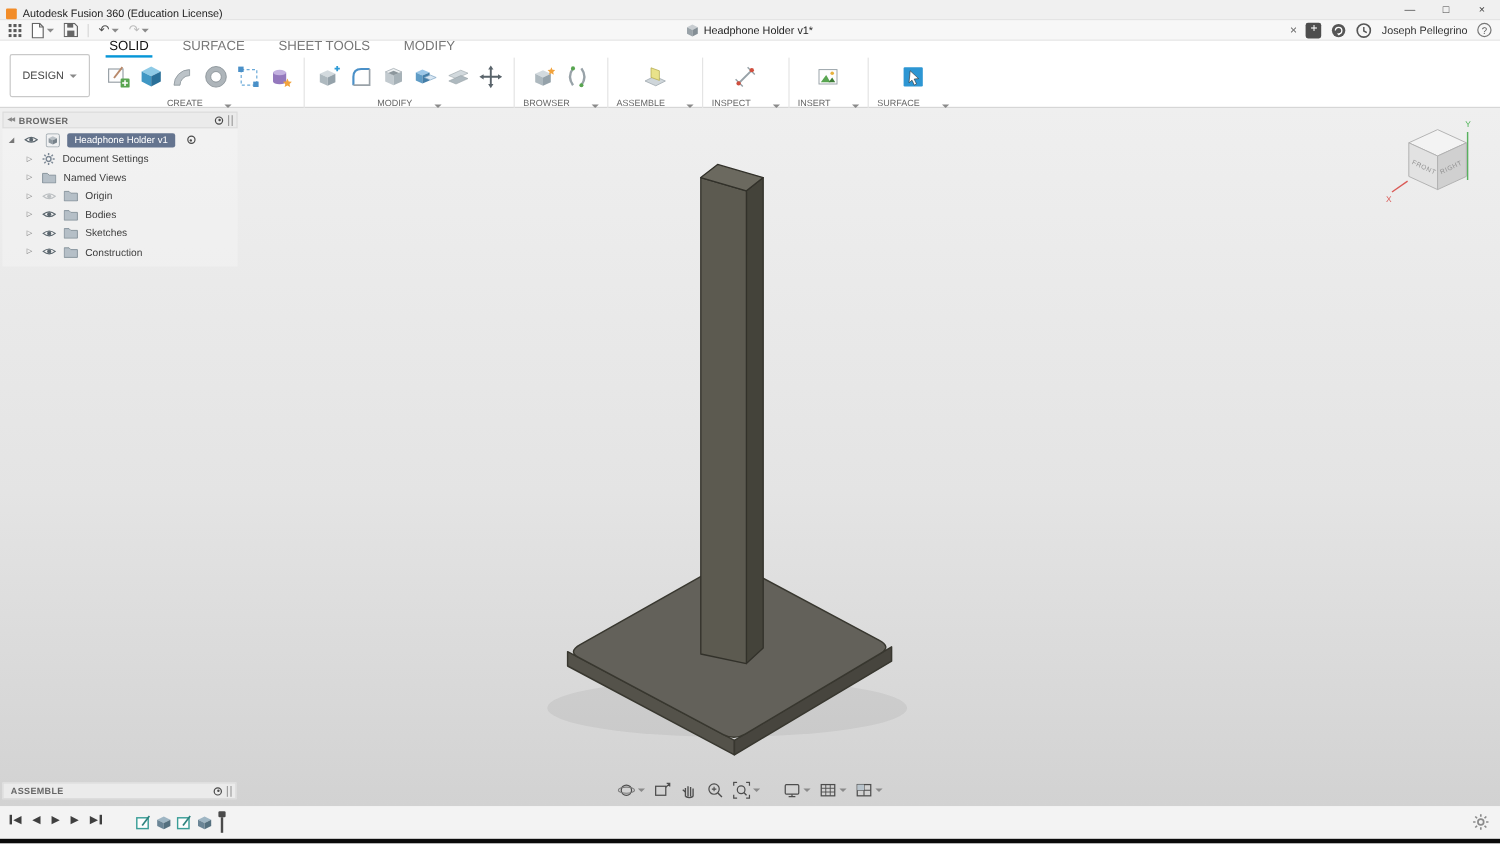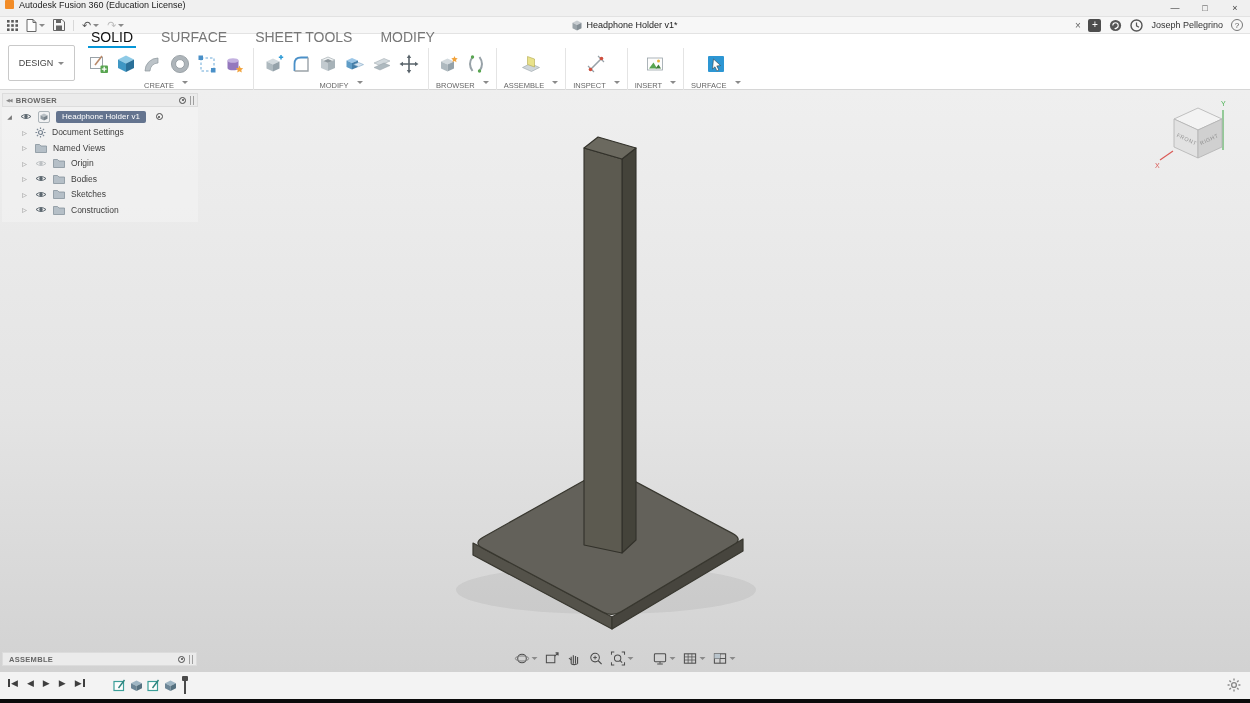--- a/index.html
+++ b/index.html
@@ -1,21 +1,21 @@
 <!DOCTYPE html>
 <html><head>
 <meta charset="utf-8">
 <style>
   *{box-sizing:border-box;margin:0;padding:0}
   html,body{width:1250px;height:703px;overflow:hidden}
   body{font-family:"Liberation Sans","DejaVu Sans",sans-serif;position:relative;background:#fff;color:#333}
   svg{display:block}
 
   
-  .titlebar{position:absolute;left:0;right:0;top:0;height:17px;background:#f0f0f0;border-bottom:1px solid #e2e2e2;display:flex;align-items:flex-start;gap:5px;padding-left:5px}
+  .titlebar{position:absolute;left:0;right:0;top:0;height:17px;background:#f0f0f0;border-bottom:1px solid #e2e2e2;display:flex;align-items:flex-end;gap:5px;padding-left:5px}
   .logo{width:9px;height:9px;background:#f28c28;border-radius:1px;flex:none}
   .wtitle{font-size:9px;color:#222}
   .wincontrols{margin-left:auto;display:flex;height:100%}
   .winbtn{width:30px;font-size:9px;color:#444;display:flex;align-items:center;justify-content:center;cursor:default}
 
   
   .appbar{position:absolute;left:0;right:0;top:17px;height:17px;background:#f7f7f7;border-bottom:1px solid #e3e3e3}
   .appbar-left{position:absolute;left:7px;top:0;height:16px;display:flex;align-items:center;gap:8px}
   .toolico{display:flex;align-items:center;gap:2px}
   .vr{width:1px;height:11px;background:#d8d8d8}
@@ -26,27 +26,27 @@
   .appbar-right{position:absolute;right:7px;top:0;height:16px;display:flex;align-items:center;gap:8px}
   .plus-tile{width:13px;height:13px;background:#4d4d4d;border-radius:2px;color:#fff;font-size:10px;line-height:12px;text-align:center}
   .uname{font-size:9px;color:#333}
   .help-circle{width:12px;height:12px;border:1px solid #777;border-radius:50%;font-size:8px;color:#555;display:flex;align-items:center;justify-content:center}
   .caret{width:0;height:0;border-left:3px solid transparent;border-right:3px solid transparent;border-top:3.5px solid #8a8a8a;flex:none}
 
   
   .ribbon{position:absolute;left:0;right:0;top:34px;height:56px;background:#fff;border-bottom:1px solid #d6d6d6}
   .design-btn{position:absolute;left:8px;top:11px;width:67px;height:36px;border:1px solid #c9c9c9;border-radius:2px;background:#fff;display:flex;align-items:center;justify-content:center;gap:5px;font-size:9px;color:#444}
   .rtabs{position:absolute;left:88px;top:0;height:14px;display:flex;gap:22px;align-items:flex-end}
-  .rtab{font-size:14px;color:#777;padding:0 3px 1px;border-bottom:2px solid transparent}
+  .rtab{font-size:11px;color:#777;padding:0 3px 1px;border-bottom:2px solid transparent}
   .rtab.active{color:#111;border-bottom-color:#0696d7}
   .rgroups{position:absolute;left:82px;top:14px;display:flex;align-items:flex-start}
   .rgroup{display:flex;flex-direction:column;align-items:center;padding:0 4px}
   .ricons{display:flex;align-items:center;gap:2px;height:32px}
   .ibtn{width:25px;height:25px;display:flex;align-items:center;justify-content:center;border-radius:2px}
-  .glabel{margin-top:1px;font-size:7.5px;color:#666;display:flex;align-items:flex-start;gap:8px;white-space:nowrap}
+  .glabel{margin-top:1px;font-size:7.5px;color:#666;display:flex;align-items:flex-end;gap:18px;white-space:nowrap}
   .gdiv{width:1px;height:44px;background:#e4e4e4;margin:0 3px}
 
   
   .viewport{position:absolute;left:0;right:0;top:90px;height:582px;background:linear-gradient(180deg,#efefef 0%,#e4e4e4 55%,#d2d2d2 100%)}
   .model{position:absolute;left:0;top:0}
   .viewcube{position:absolute;right:6px;top:8px;opacity:.95}
 
   
   .panel{position:absolute}
   .phead{height:14px;background:#ebebeb;border:1px solid #dcdcdc;display:flex;align-items:center;gap:4px;padding:0 3px}

